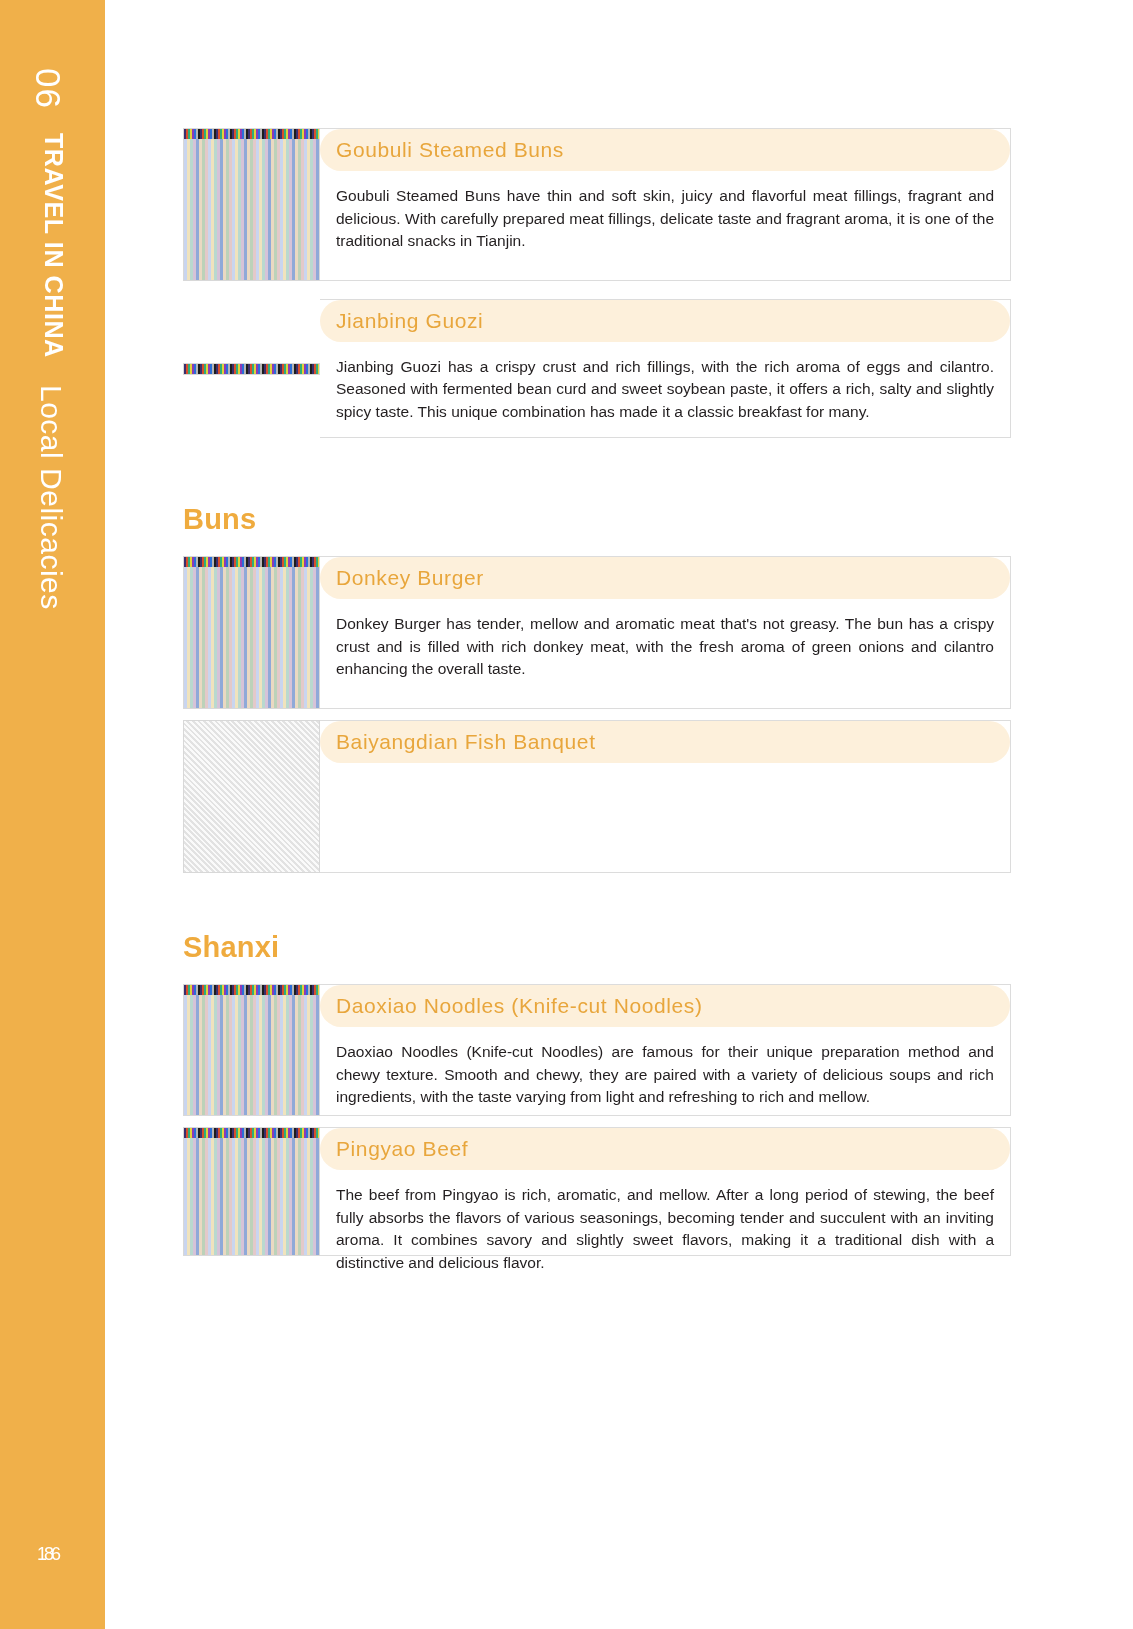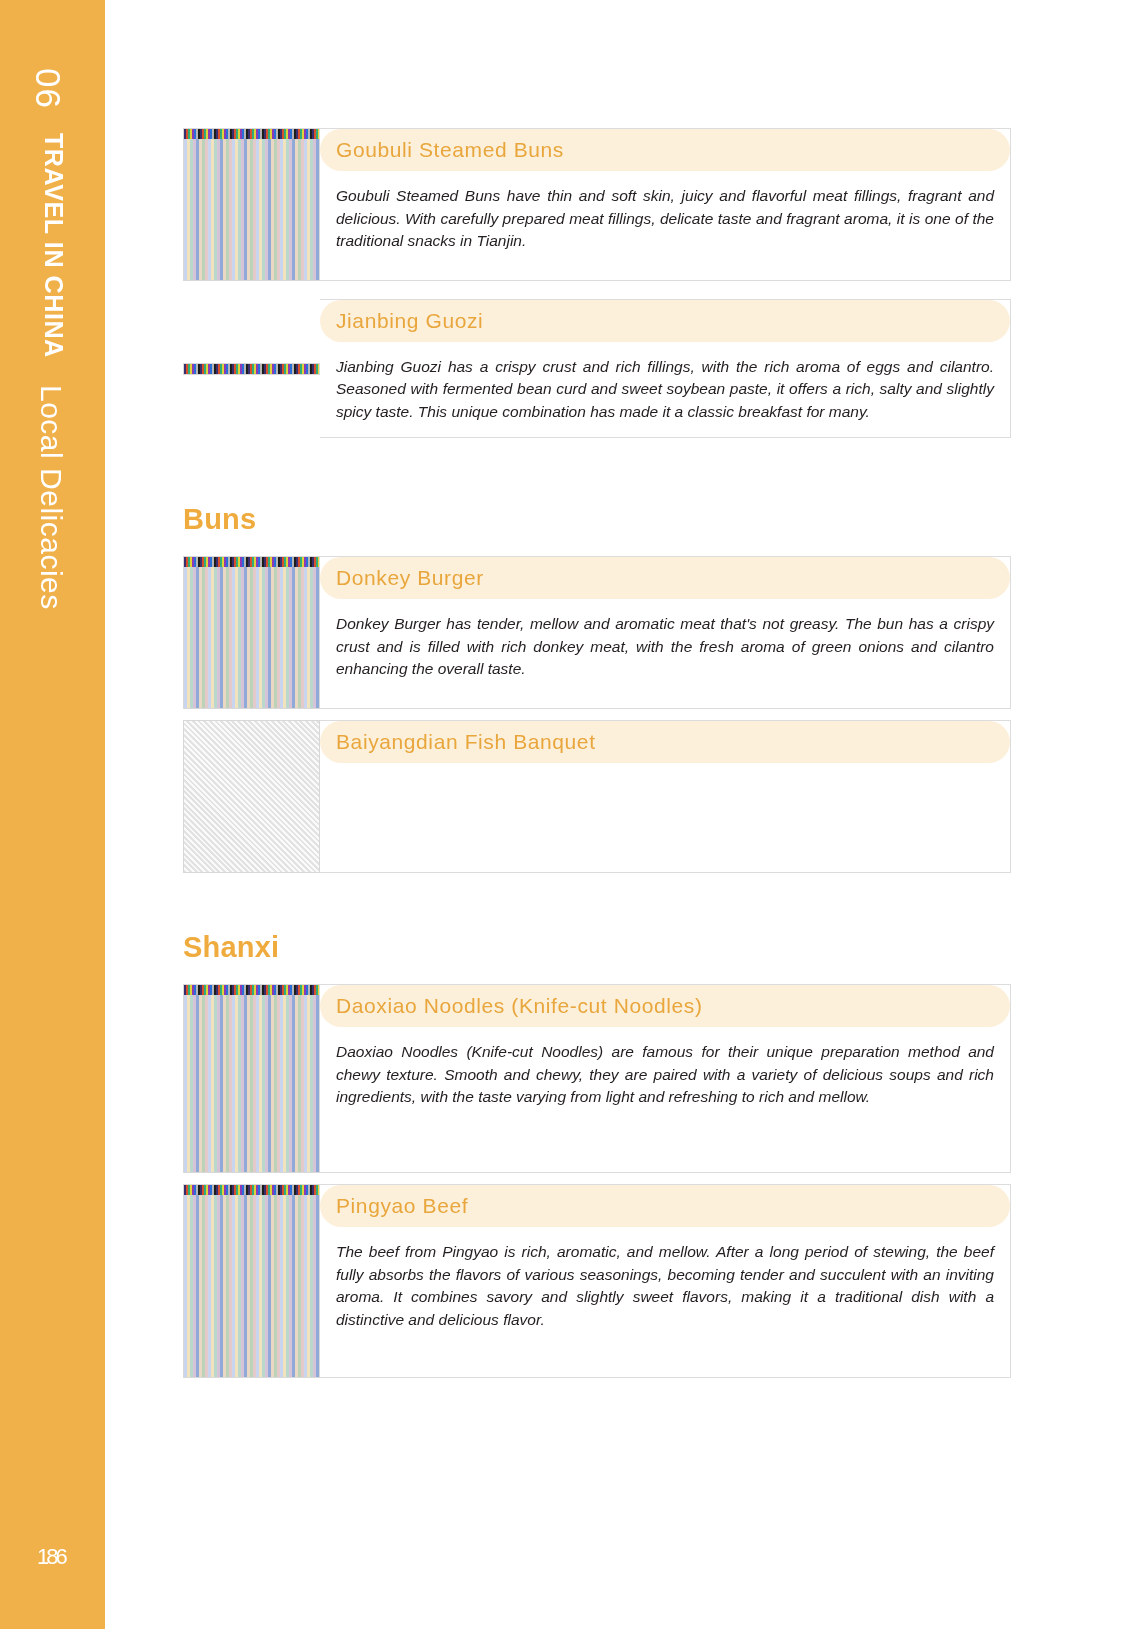--- a/index.html
+++ b/index.html
@@ -58,21 +58,21 @@
     font-weight: 300;
     letter-spacing: 0.5px;
     left: 68px;
     top: 385px;
     transform: rotate(90deg);
   }
   #page-number {
     position: absolute;
     left: 37px;
     top: 1544px;
-    font-size: 22px;
+    font-size: 18px;
     color: #ffffff;
     letter-spacing: -3px;
     font-weight: 400;
   }
 
   
   #content {
     position: absolute;
     left: 183px;
     top: 0;
@@ -159,21 +159,20 @@
     letter-spacing: 0.6px;
     font-weight: 400;
     line-height: 1.1;
   }
   .card-text {
     padding: 14px 16px 14px 16px;
     font-size: 15.5px;
     line-height: 1.45;
     color: #231f20;
     text-align: justify;
-    font-style: italic;
   }
 </style>
 </head>
 <body>
 
 <div id="sidebar">
   <div id="sidebar-inner">
     <span class="vert-text" id="chapter-number">06</span>
     <span class="vert-text" id="sidebar-title">TRAVEL IN CHINA</span>
     <span class="vert-text" id="sidebar-subtitle">Local Delicacies</span>
@@ -225,31 +224,31 @@
         <div class="card-title-bar">
           <div class="card-title">Baiyangdian Fish Banquet</div>
         </div>
       </div>
     </div>
   </div>
 
   <div style="margin-top:58px;">
     <h2 class="region-heading">Shanxi</h2>
 
-    <div class="dish-card" style="margin-top:20px;height:189px;">
+    <div class="dish-card" style="margin-top:20px;height:132px;">
       <div class="thumb stripes"></div>
       <div class="card-body">
         <div class="card-title-bar">
           <div class="card-title">Daoxiao Noodles (Knife-cut Noodles)</div>
         </div>
         <div class="card-text">Daoxiao Noodles (Knife-cut Noodles) are famous for their unique preparation method and chewy texture. Smooth and chewy, they are paired with a variety of delicious soups and rich ingredients, with the taste varying from light and refreshing to rich and mellow.</div>
       </div>
     </div>
 
-    <div class="dish-card" style="margin-top:11px;height:194px;">
+    <div class="dish-card" style="margin-top:11px;height:129px;">
       <div class="thumb stripes"></div>
       <div class="card-body">
         <div class="card-title-bar">
           <div class="card-title">Pingyao Beef</div>
         </div>
         <div class="card-text">The beef from Pingyao is rich, aromatic, and mellow. After a long period of stewing, the beef fully absorbs the flavors of various seasonings, becoming tender and succulent with an inviting aroma. It combines savory and slightly sweet flavors, making it a traditional dish with a distinctive and delicious flavor.</div>
       </div>
     </div>
   </div>
 

